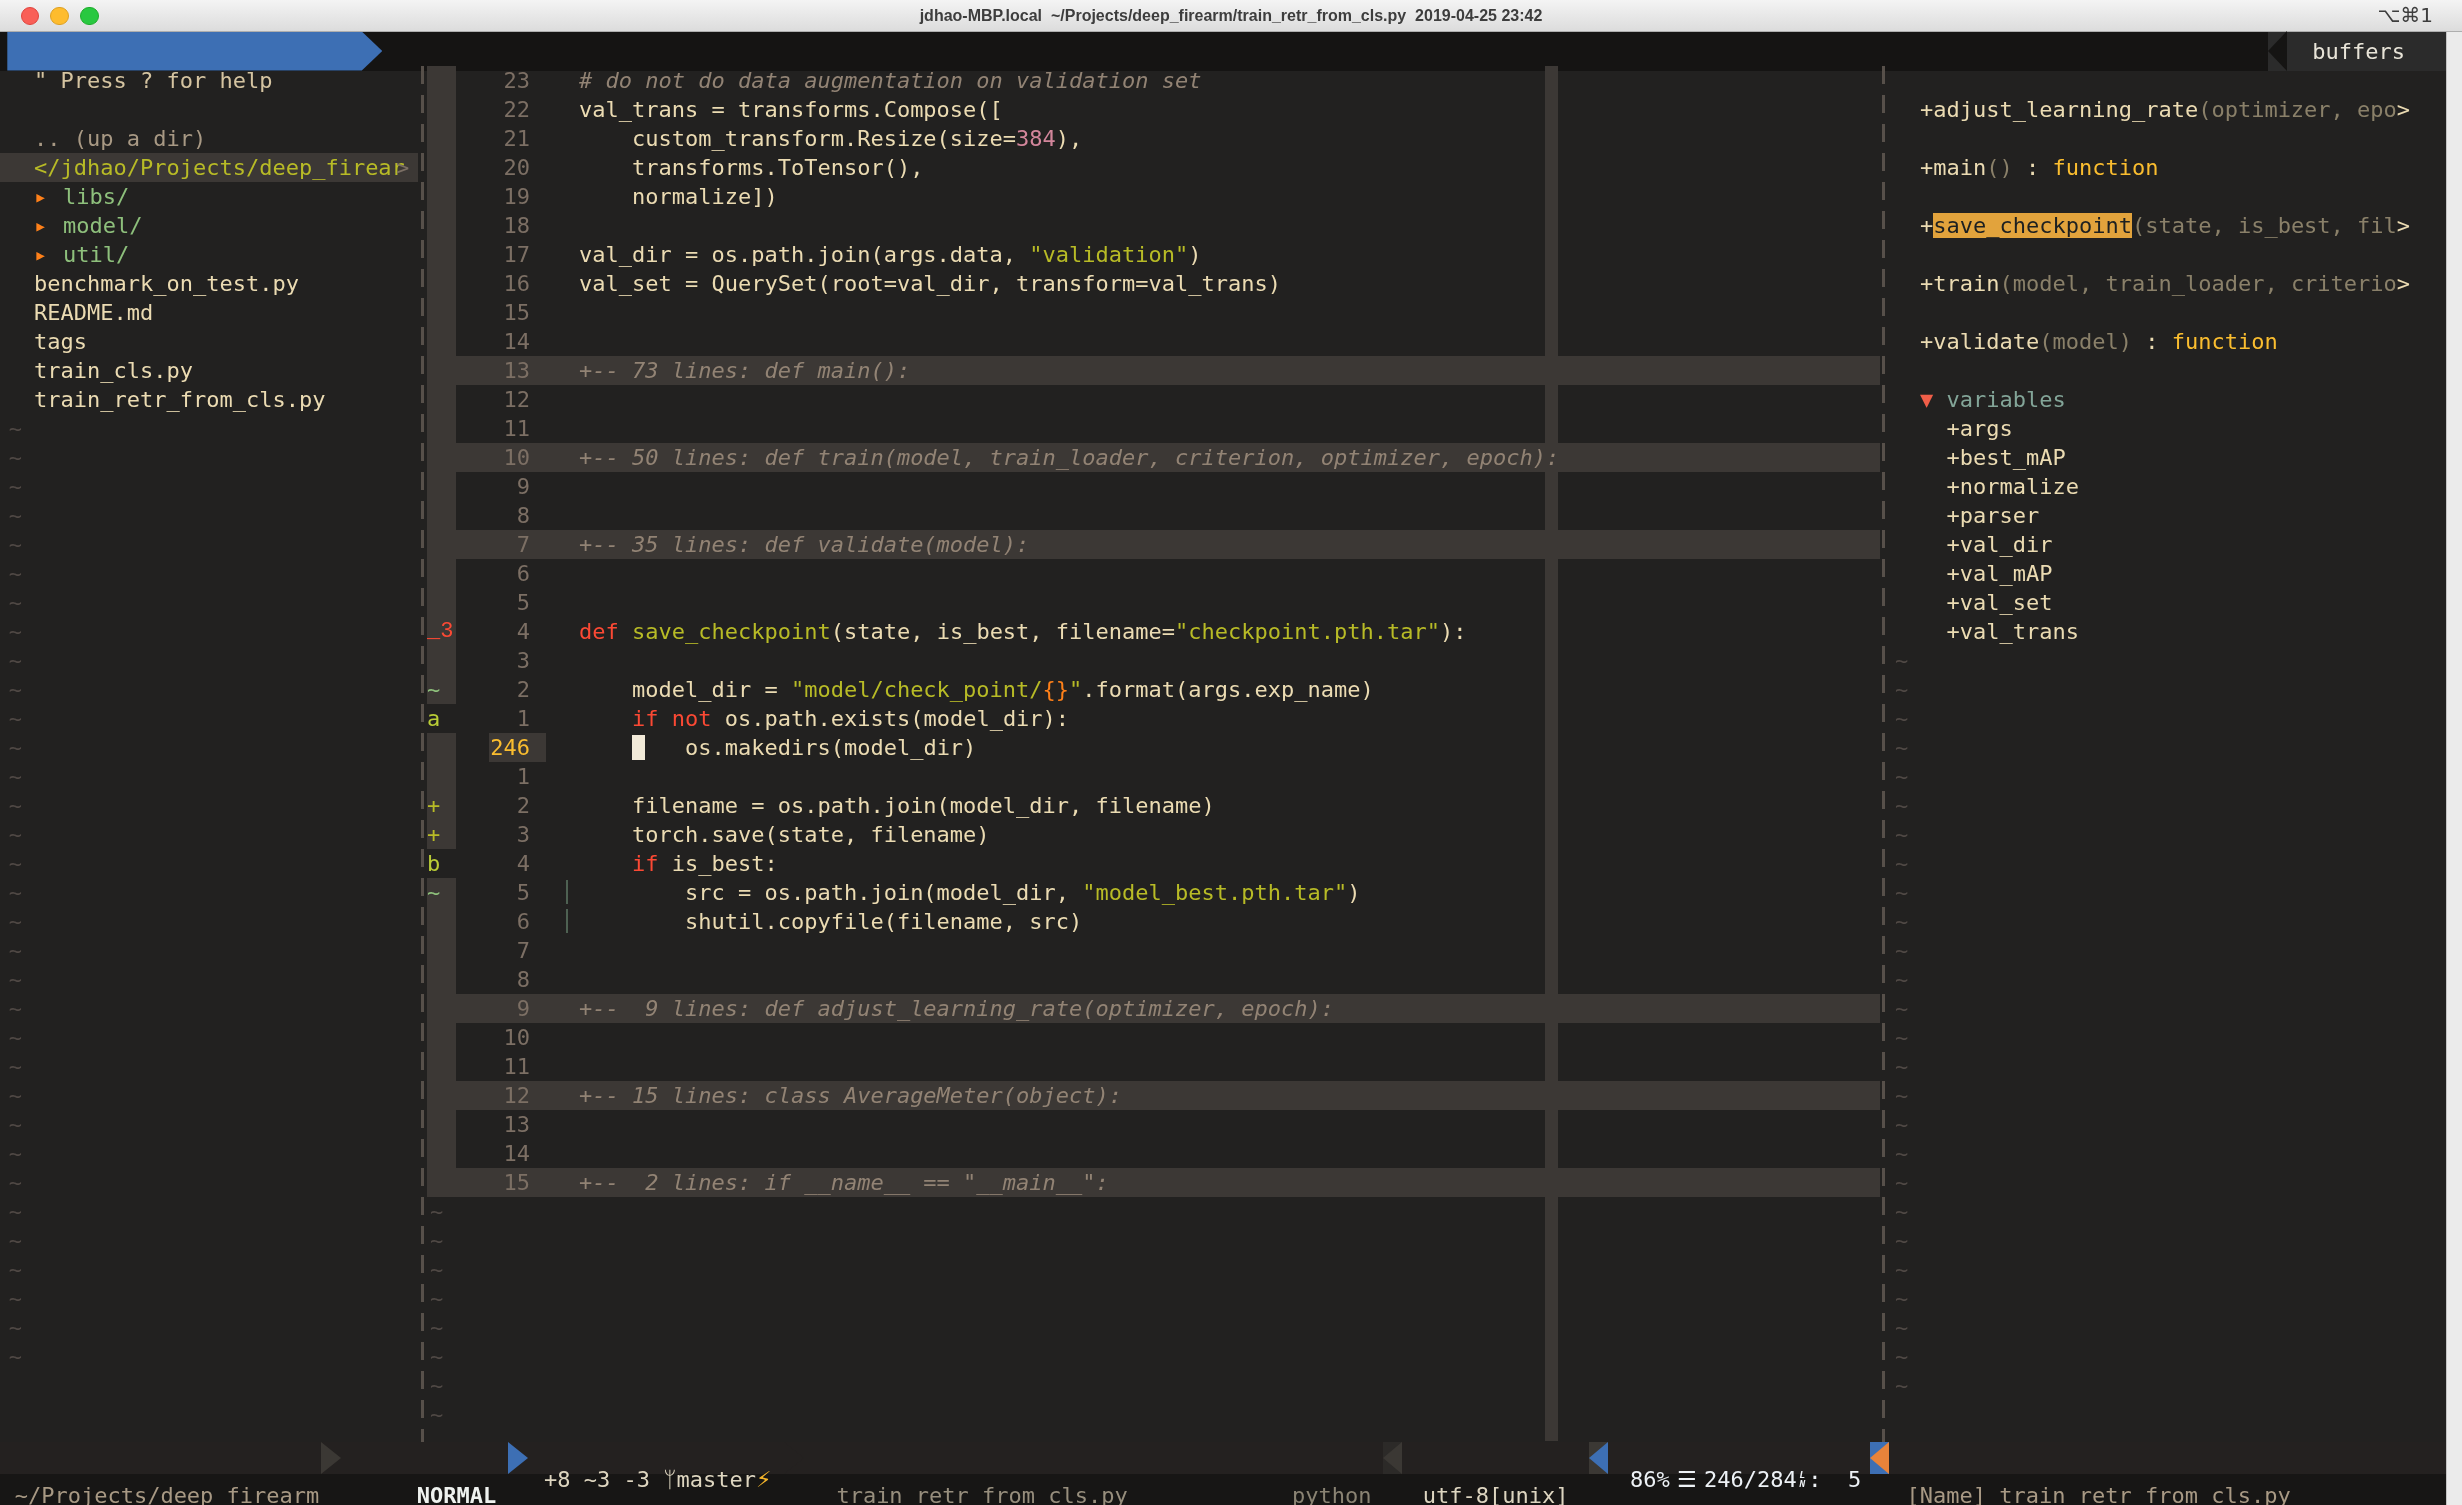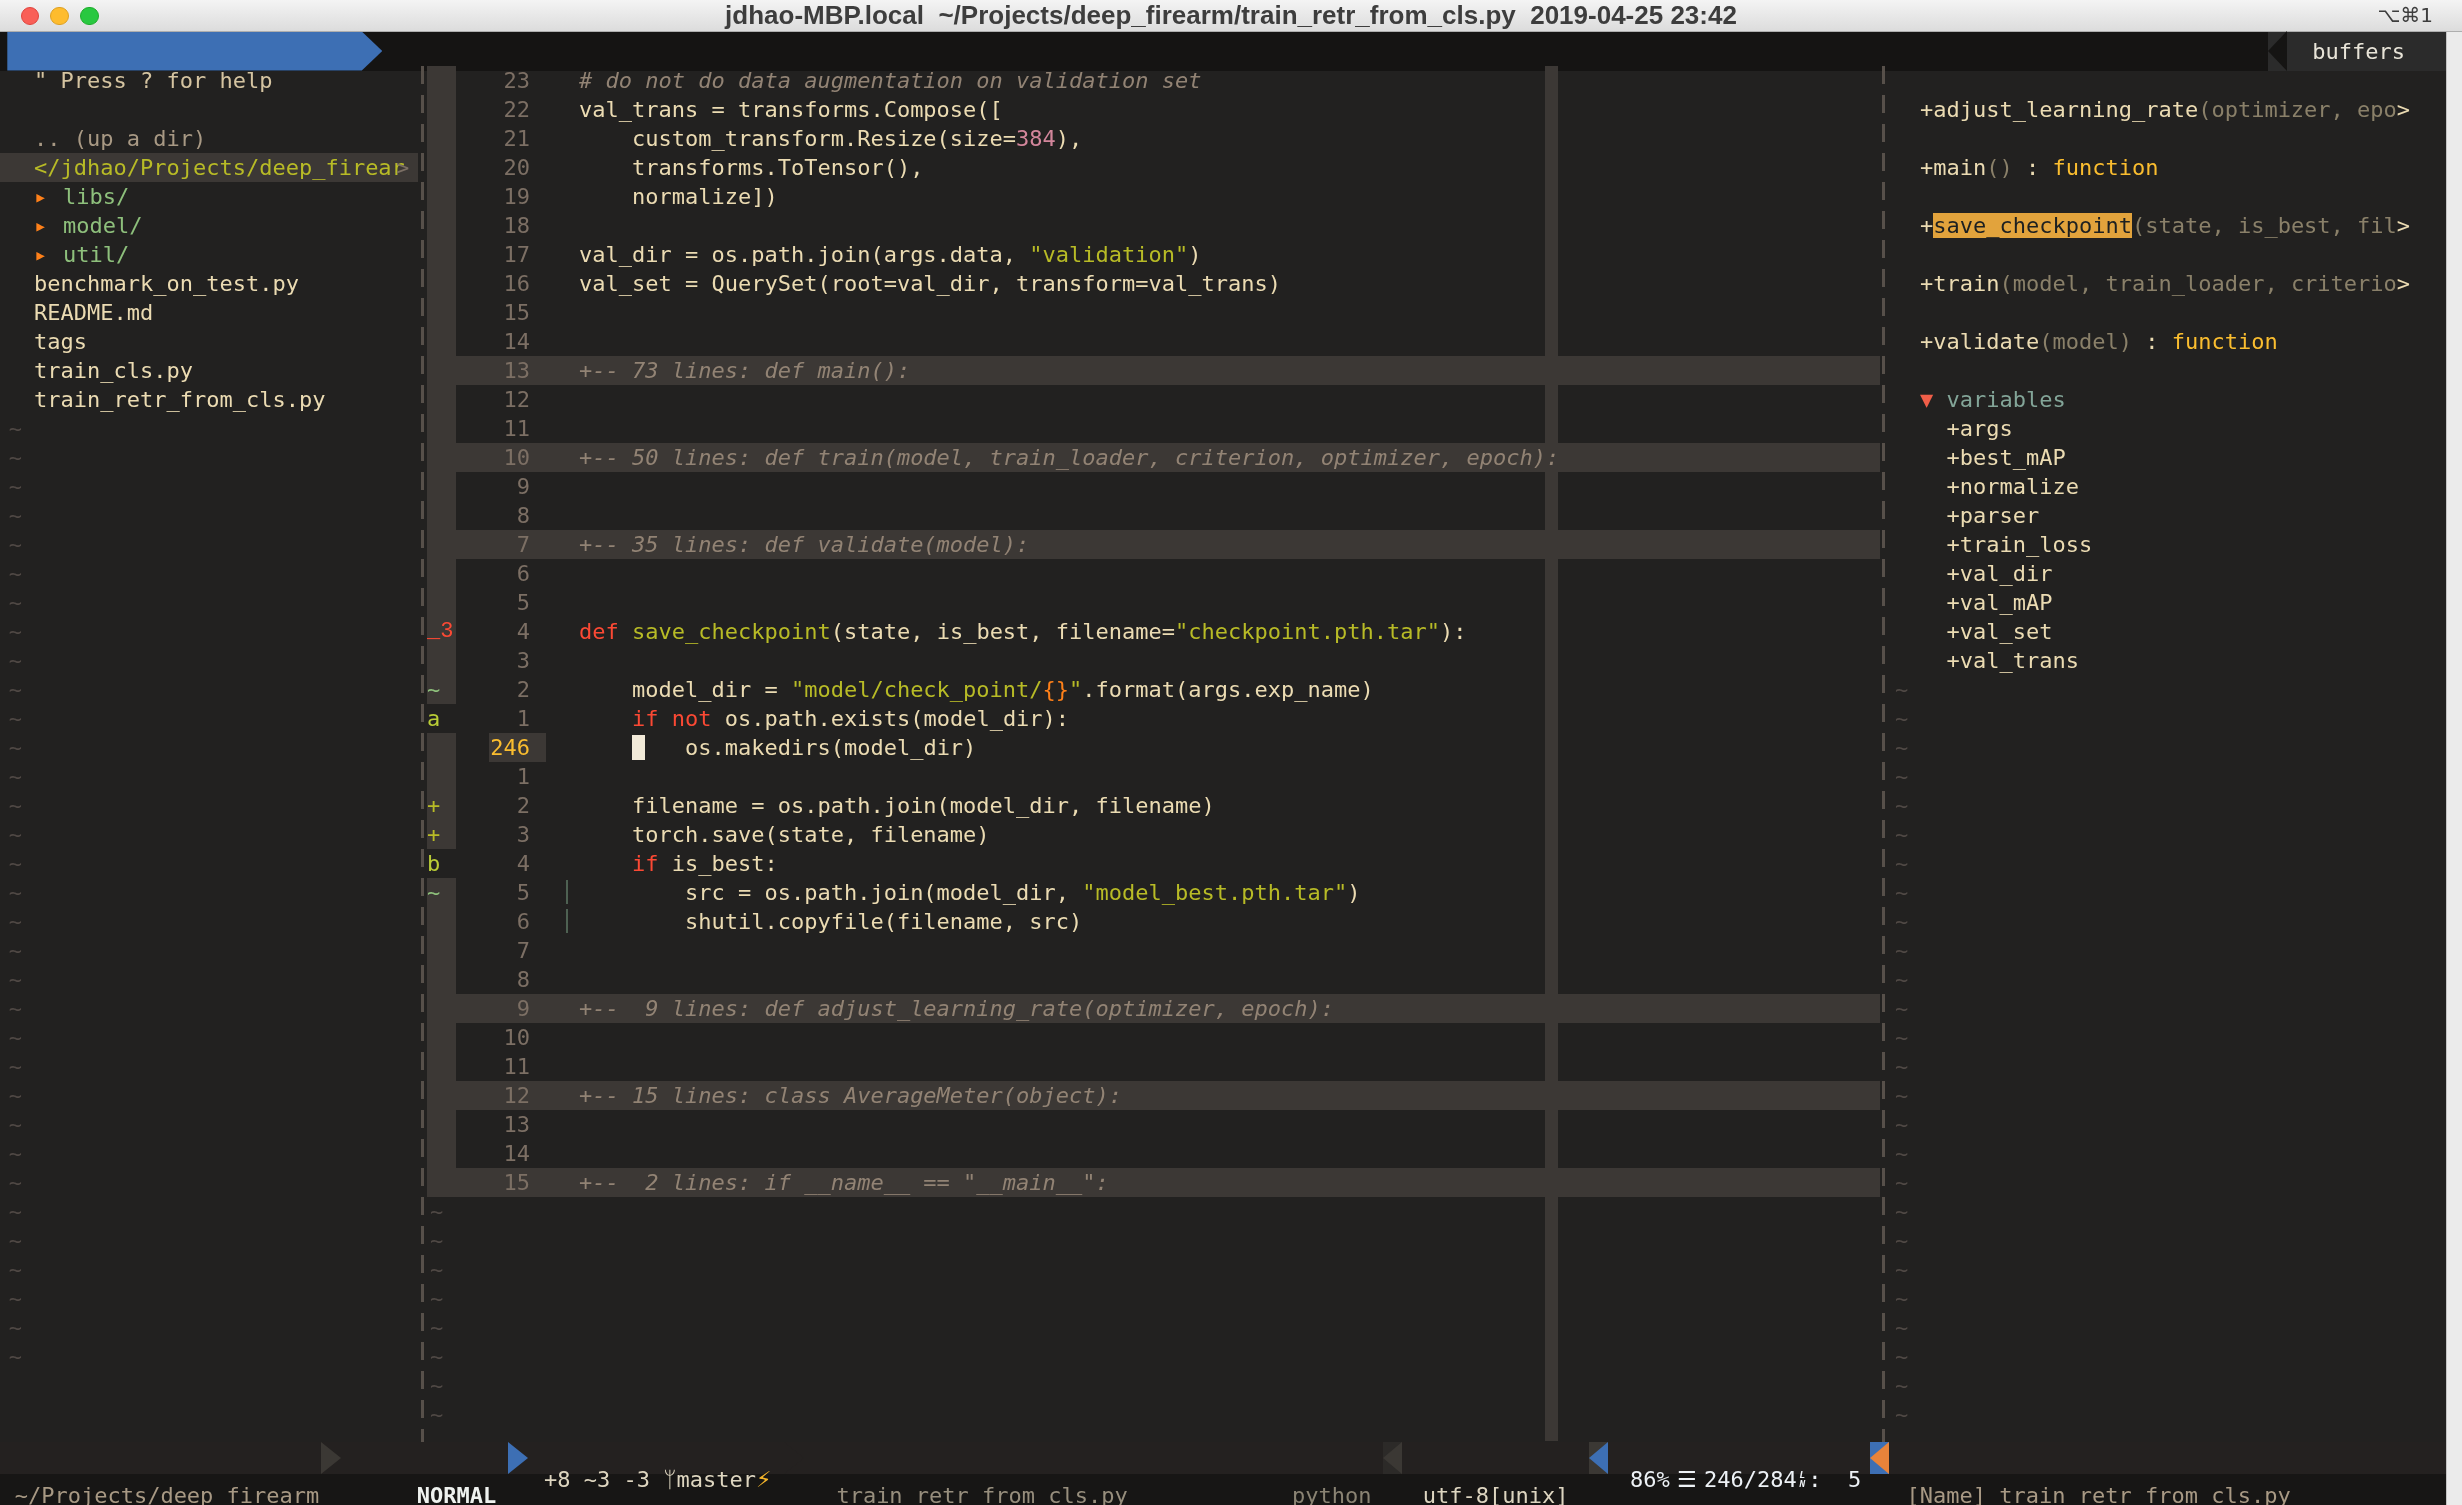--- a/index.html
+++ b/index.html
@@ -15,21 +15,21 @@
 
   
   .menubar{position:absolute;left:0;top:0;width:2462px;height:31.5px;
     background:linear-gradient(#f4f4f4,#dcdcdc);border-bottom:1.5px solid #aeaeae;}
   .lights{position:absolute;left:20.5px;top:6.6px;display:flex;gap:11.7px;}
   .light{width:18.3px;height:18.3px;border-radius:50%;}
   .light.r{background:#f95f57;border:0.7px solid #e0443e;}
   .light.y{background:#febc2e;border:0.7px solid #dea123;}
   .light.g{background:#28c840;border:0.7px solid #1dad2b;}
   .mb-title{position:absolute;left:0;right:0;top:0;height:45px;line-height:31.5px;
-    text-align:center;font-family:"Liberation Sans", sans-serif;font-size:26px;
+    text-align:center;font-family:"Liberation Sans", sans-serif;font-size:16px;
     font-weight:600;color:#3d3d3d;white-space:pre;}
   .mb-right{position:absolute;right:29px;top:0;height:31.5px;line-height:31.5px;
     font-family:"DejaVu Sans", sans-serif;font-size:20px;color:#3d3d3d;}
 
   
   .term{position:absolute;left:0;top:31.5px;width:2462px;height:1474px;background:var(--bg);
     font-size:22px;color:var(--fg);}
   .scrollstrip{position:absolute;right:0;top:0;width:16px;height:100%;
     background:#ebebeb;border-left:1.5px solid #c4c4c4;}
 
@@ -256,21 +256,20 @@
       <div class="row grow "></div>
       <div class="row grow "><span class="tok-t">+train</span><span class="tok-g">(model, train_loader, criterio</span><span class="tok-t">&gt;</span></div>
       <div class="row grow "></div>
       <div class="row grow "><span class="tok-t">+validate</span><span class="tok-g">(model)</span><span class="tok-t"> : </span><span class="tok-kw">function</span></div>
       <div class="row grow "></div>
       <div class="row grow "><span class="tok-tri">▼</span><span class="tok-vh"> variables</span></div>
       <div class="row grow "><span class="tok-t">  +args</span></div>
       <div class="row grow "><span class="tok-t">  +best_mAP</span></div>
       <div class="row grow "><span class="tok-t">  +normalize</span></div>
       <div class="row grow "><span class="tok-t">  +parser</span></div>
-      <div class="row grow "><span class="tok-t">  +train_loss</span></div>
       <div class="row grow "><span class="tok-t">  +val_dir</span></div>
       <div class="row grow "><span class="tok-t">  +val_mAP</span></div>
       <div class="row grow "><span class="tok-t">  +val_set</span></div>
       <div class="row grow "><span class="tok-t">  +val_trans</span></div>
       <div class="row grow tilde">~</div>
       <div class="row grow tilde">~</div>
       <div class="row grow tilde">~</div>
       <div class="row grow tilde">~</div>
       <div class="row grow tilde">~</div>
       <div class="row grow tilde">~</div>

